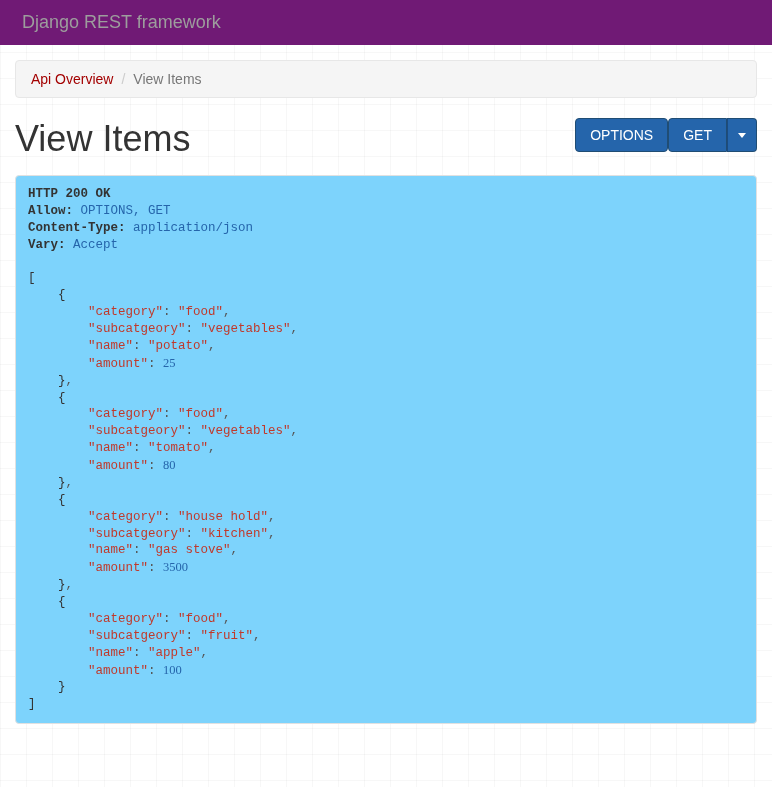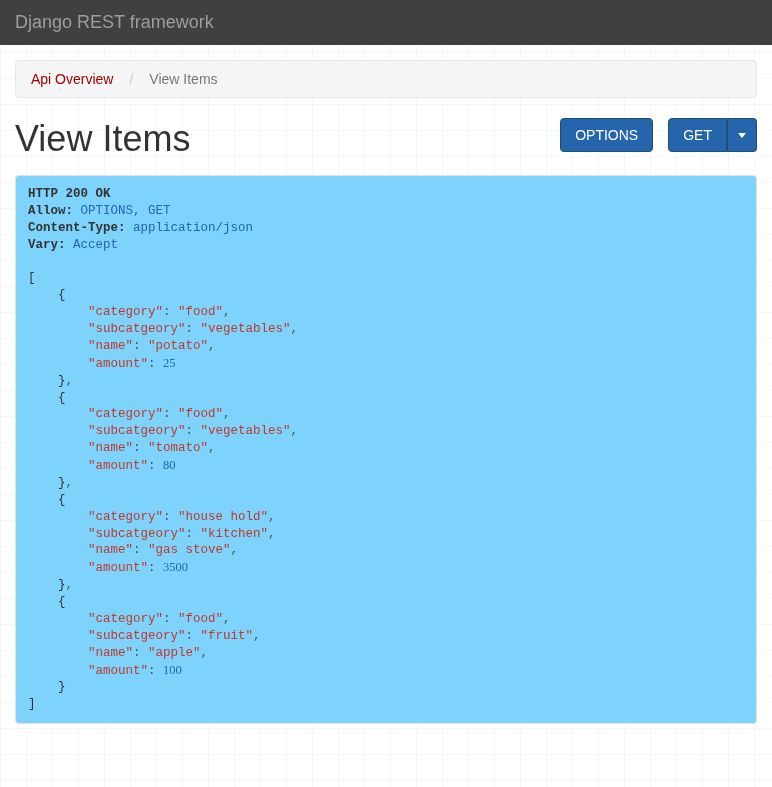--- a/index.html
+++ b/index.html
@@ -8,48 +8,48 @@
     font-size: 14px;
     color: #333;
     background: #fff;
     background-image:
       linear-gradient(to right, rgba(0,0,0,0.03) 1px, transparent 1px),
       linear-gradient(to bottom, rgba(0,0,0,0.03) 1px, transparent 1px);
     background-size: 26px 26px;
     width: 772px;
   }
   .navbar {
-    background: #404040;
+    background: #701a75;
     color: #9d9d9d;
-    padding: 12px 15px;
+    padding: 12px 22px;
     font-size: 18px;
   }
   .container { padding: 0 15px; }
   .breadcrumb {
     background: #f5f5f5;
     border: 1px solid #e7e7e7;
     border-radius: 4px;
     padding: 10px 15px;
     margin-top: 15px;
     margin-bottom: 20px;
     display: flex;
     align-items: center;
-    gap: 16px;
+    gap: 8px;
   }
   .breadcrumb a { color: #a30000; text-decoration: none; }
   .breadcrumb .sep { color: #ccc; }
   .breadcrumb .active { color: #777; }
   .header-row {
     display: flex;
     justify-content: space-between;
     align-items: flex-start;
     margin-bottom: 15px;
   }
   h1 { font-size: 36px; font-weight: 500; color: #333; }
-  .btn-group { display: flex; gap: 15px; align-items: flex-start; }
+  .btn-group { display: flex; align-items: flex-start; }
   .btn {
     background: #2565ab;
     color: #fff;
     border: 1px solid #204d74;
     padding: 8px 14px;
     font-size: 14px;
     border-radius: 4px;
     cursor: pointer;
     display: inline-flex;
     align-items: center;

